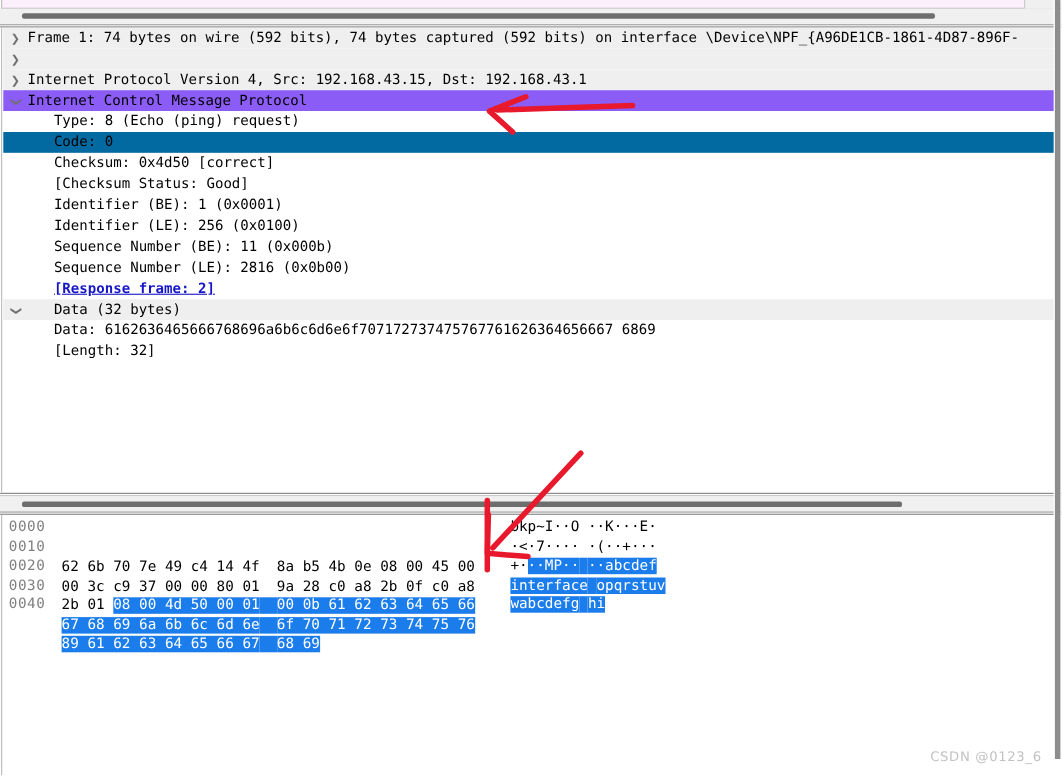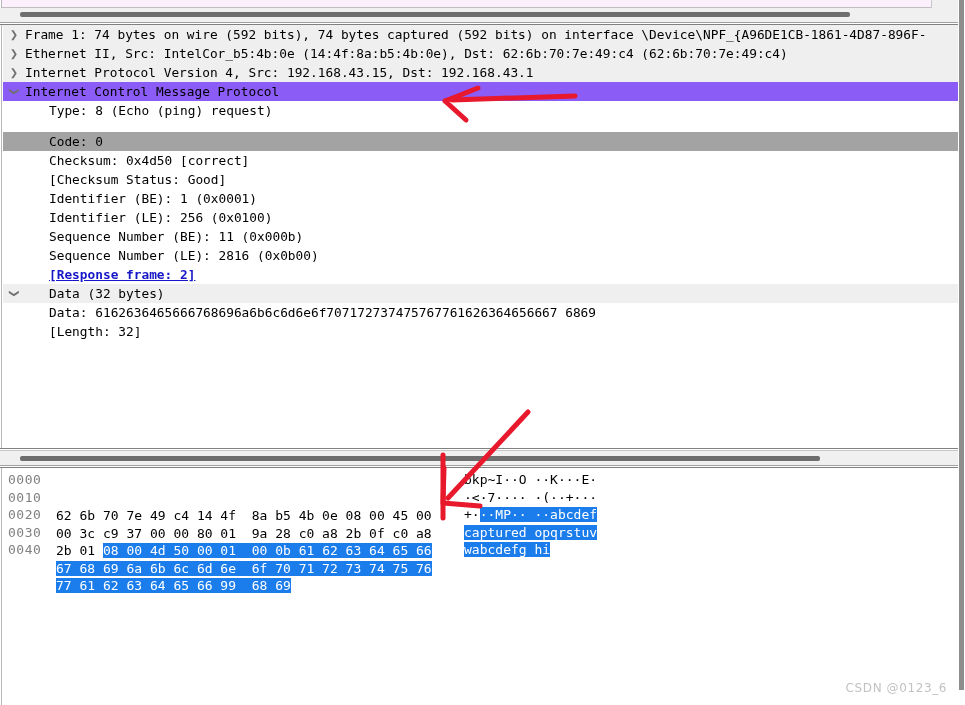--- a/index.html
+++ b/index.html
@@ -97,21 +97,21 @@
     height: 19px;
     line-height: 19px;
     white-space: nowrap;
     font-family: "DejaVu Sans Mono", "Liberation Mono", monospace;
     font-size: 12.8px;
     color: #000000;
     background: #ffffff;
   }
   .trow.alt     { background: #efefef; }
   .trow.sel     { background: #8b5cf6; }
-  .trow.sel-lt  { background: #a3a3a3; margin-top: 12px; }
+  .trow.sel-lt  { background: #0369a1; }
   .trow .twist {
     display: inline-block;
     width: 22px;
     text-align: center;
     color: #707070;
     font-family: "DejaVu Sans", "Liberation Sans", sans-serif;
     font-size: 11px;
     vertical-align: top;
   }
   .trow .twist.closed::before { content: "\276F"; font-size: 10px; }
@@ -249,21 +249,21 @@
   </div>
 
   <div class="hscroll-top">
     <div class="thumb"></div>
   </div>
 
   <div class="detail-pane">
     <div class="left-rail"></div>
     <div class="detail-rows" id="detail-rows">
         <div class="trow alt"><span class="twist closed"></span><span class="txt ind1">Frame 1: 74 bytes on wire (592 bits), 74 bytes captured (592 bits) on interface \Device\NPF_{A96DE1CB-1861-4D87-896F-</span></div>
-        <div class="trow alt"><span class="twist closed"></span><span class="txt ind1">Ethernet II, Src: IntelCor_b5:4b:0e (14:4f:8a:b5:4b:0e), Dst: 62:6b:70:7e:49:c4 (62:6b:70:7e:49:c4)</span></div>
+        <div class="trow alt"><span class="twist closed"></span></div>
         <div class="trow alt"><span class="twist closed"></span><span class="txt ind1">Internet Protocol Version 4, Src: 192.168.43.15, Dst: 192.168.43.1</span></div>
         <div class="trow sel"><span class="twist open"></span><span class="txt ind1">Internet Control Message Protocol</span></div>
         <div class="trow"><span class="twist blank"></span><span class="txt ind2">Type: 8 (Echo (ping) request)</span></div>
         <div class="trow sel-lt"><span class="twist blank"></span><span class="txt ind2">Code: 0</span></div>
         <div class="trow"><span class="twist blank"></span><span class="txt ind2">Checksum: 0x4d50 [correct]</span></div>
         <div class="trow"><span class="twist blank"></span><span class="txt ind2">[Checksum Status: Good]</span></div>
         <div class="trow"><span class="twist blank"></span><span class="txt ind2">Identifier (BE): 1 (0x0001)</span></div>
         <div class="trow"><span class="twist blank"></span><span class="txt ind2">Identifier (LE): 256 (0x0100)</span></div>
         <div class="trow"><span class="twist blank"></span><span class="txt ind2">Sequence Number (BE): 11 (0x000b)</span></div>
         <div class="trow"><span class="twist blank"></span><span class="txt ind2">Sequence Number (LE): 2816 (0x0b00)</span></div>
@@ -277,22 +277,22 @@
   <div class="hscroll-mid">
     <div class="thumb"></div>
   </div>
 
   <div class="bytes-pane">
     <div class="left-rail"></div>
     <div id="hex-rows" style="position:absolute;left:0;top:3px;width:960px;">
         <div class="hexrow"><span class="off">0000</span><span class="hexcells"><span>62 6b 70 7e 49 c4 14 4f</span><span>  </span><span>8a b5 4b 0e 08 00 45 00</span></span><span class="asciicells"><span>bkp~I··O</span><span> </span><span>··K···E·</span></span></div>
         <div class="hexrow"><span class="off">0010</span><span class="hexcells"><span>00 3c c9 37 00 00 80 01</span><span>  </span><span>9a 28 c0 a8 2b 0f c0 a8</span></span><span class="asciicells"><span>·&lt;·7····</span><span> </span><span>·(··+···</span></span></div>
         <div class="hexrow"><span class="off">0020</span><span class="hexcells"><span>2b 01 </span><span class="hl">08 00 4d 50 00 01</span><span class="hl">  </span><span class="hl">00 0b 61 62 63 64 65 66</span></span><span class="asciicells"><span>+·</span><span class="hl">··MP··</span><span class="hl"> </span><span class="hl">··abcdef</span></span></div>
-        <div class="hexrow"><span class="off">0030</span><span class="hexcells"><span class="hl">67 68 69 6a 6b 6c 6d 6e</span><span class="hl">  </span><span class="hl">6f 70 71 72 73 74 75 76</span></span><span class="asciicells"><span class="hl">captured</span><span class="hl"> </span><span class="hl">opqrstuv</span></span></div>
-        <div class="hexrow"><span class="off">0040</span><span class="hexcells"><span class="hl">77 61 62 63 64 65 66 99</span><span class="hl">  </span><span class="hl">68 69</span></span><span class="asciicells"><span class="hl">wabcdefg</span><span class="hl"> </span><span class="hl">hi</span></span></div>
+        <div class="hexrow"><span class="off">0030</span><span class="hexcells"><span class="hl">67 68 69 6a 6b 6c 6d 6e</span><span class="hl">  </span><span class="hl">6f 70 71 72 73 74 75 76</span></span><span class="asciicells"><span class="hl">interface</span><span class="hl"> </span><span class="hl">opqrstuv</span></span></div>
+        <div class="hexrow"><span class="off">0040</span><span class="hexcells"><span class="hl">89 61 62 63 64 65 66 67</span><span class="hl">  </span><span class="hl">68 69</span></span><span class="asciicells"><span class="hl">wabcdefg</span><span class="hl"> </span><span class="hl">hi</span></span></div>
       </div>
   </div>
 
   <div class="vscroll-right">
     <div class="track"></div>
     <div class="thumb"></div>
   </div>
 
   <svg class="annot" viewBox="0 0 965 705">
     <g stroke="#e8192c" stroke-width="5" fill="none" stroke-linecap="round" stroke-linejoin="round">

